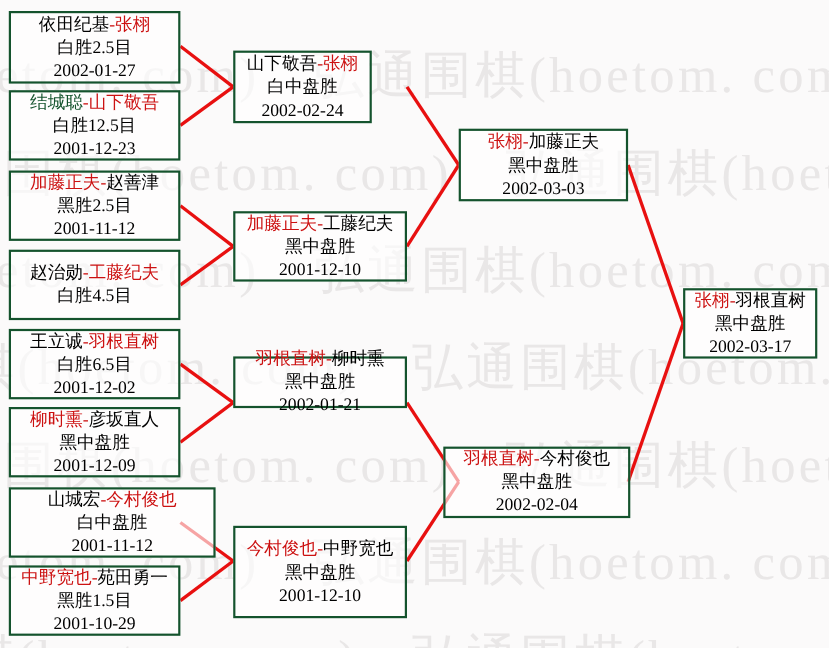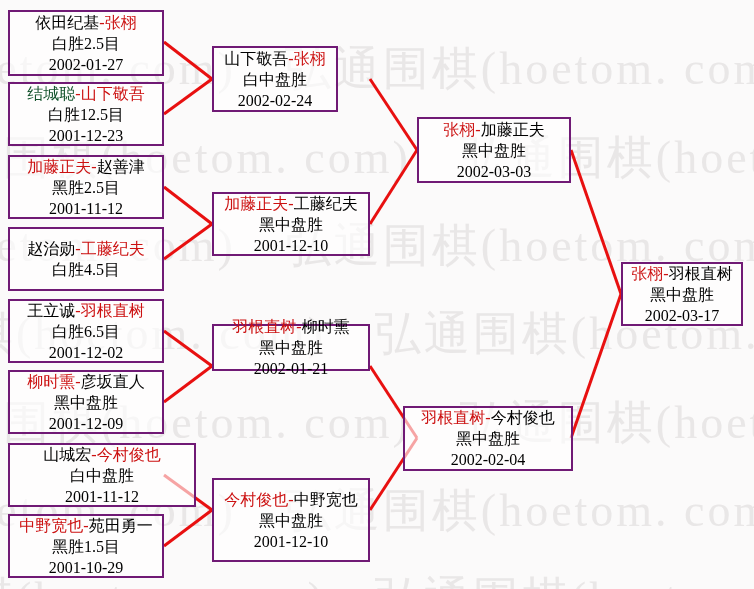--- a/index.html
+++ b/index.html
@@ -13,21 +13,21 @@
     position:absolute; white-space:nowrap;
     font-size:46px; letter-spacing:3px;
     color:#e9e7e7; z-index:0; user-select:none;
   }
   
   #connectors { position:absolute; left:0; top:0; z-index:1; }
   .connector { stroke:#e81010; stroke-width:3; fill:none; }
   
   .box {
     position:absolute; box-sizing:border-box;
-    border:2px solid #701a75; background:rgba(255,255,255,0.62);
+    border:2px solid #14532d; background:rgba(255,255,255,0.62);
     display:flex; flex-direction:column; justify-content:center;
     text-align:center; z-index:2;
     font-size:16px; line-height:21px; color:#000;
   }
   .players { white-space:nowrap; }
   .dash { color:#cc1111; }
 </style>
 </head>
 <body>
 

